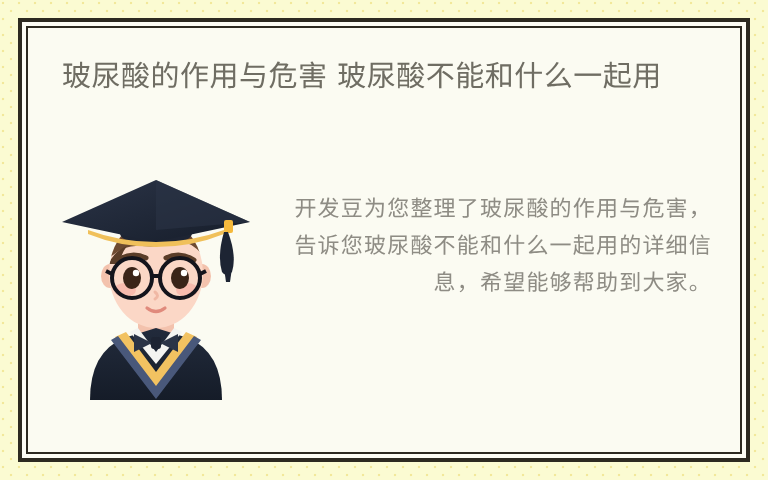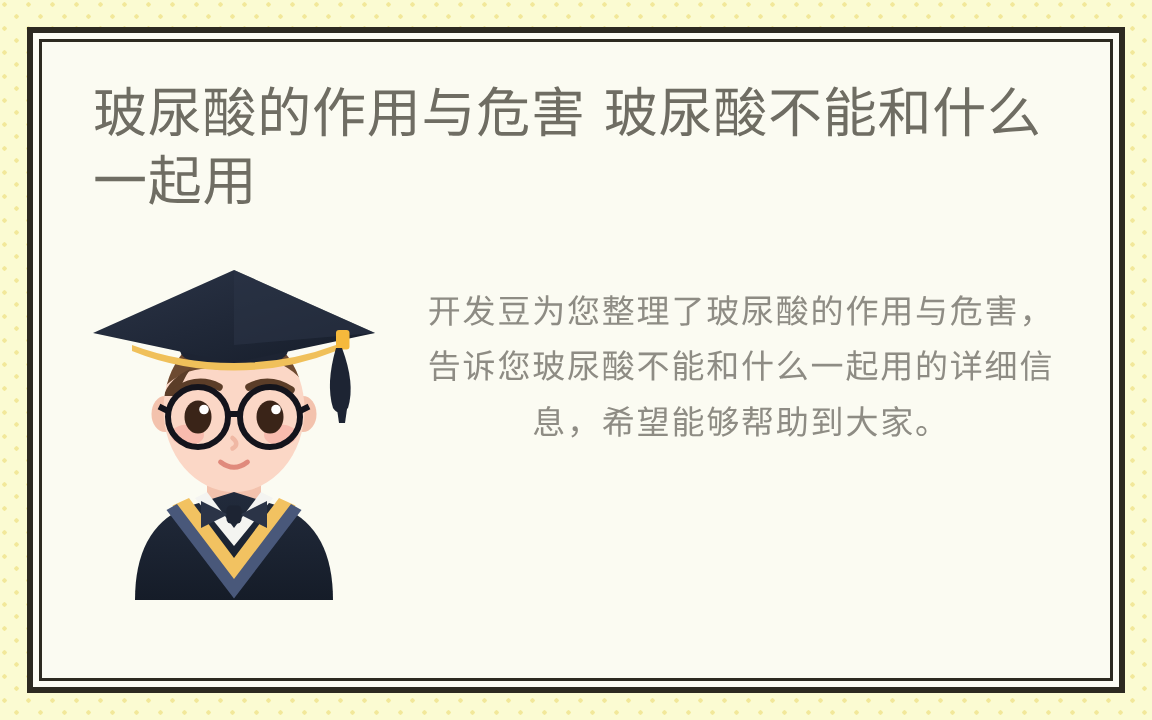--- a/index.html
+++ b/index.html
@@ -63,21 +63,21 @@
     overflow: hidden;
   }
 
   
   .title {
     position: absolute;
     left: 34px;
     top: 26px;
     width: 640px;
     color: #6f6d63;
-    font-size: 36px;
+    font-size: 29px;
     line-height: 45px;
     letter-spacing: 0.5px;
     font-weight: 400;
     font-family: "DejaVu Sans", "Liberation Sans", sans-serif;
     white-space: pre-wrap;
   }
 
   
   .body-row {
     position: absolute;
@@ -105,21 +105,21 @@
     flex: 1 1 auto;
     margin-left: 14px;
     margin-top: 22px;
     margin-right: 28px;
     color: #8e8c84;
     font-size: 22px;
     line-height: 37px;
     letter-spacing: 1.2px;
     font-family: "DejaVu Serif", "Liberation Serif", serif;
     font-weight: 400;
-    text-align: center;
+    text-align: right;
     white-space: pre-wrap;
     word-break: break-all;
   }
 </style>
 </head>
 <body>
 
 <div class="page">
 
   <div class="frame-outer">

